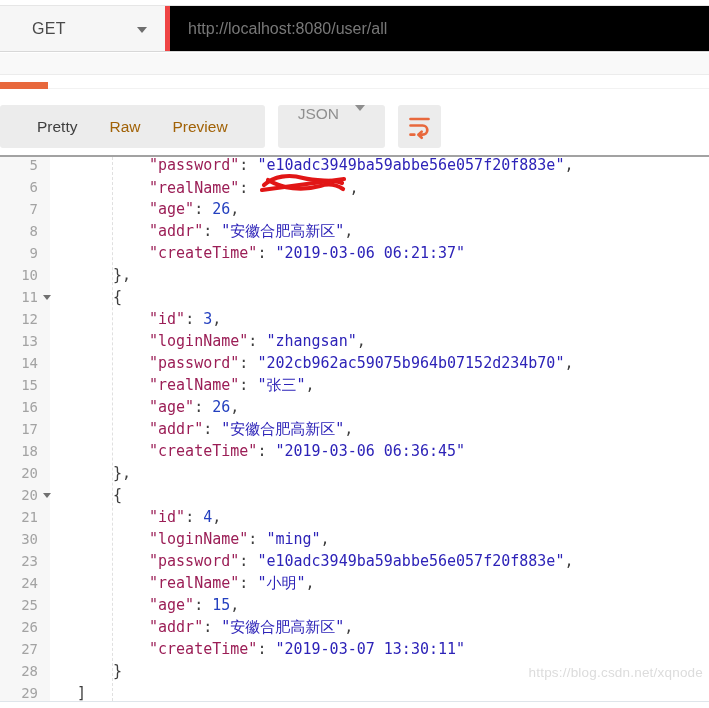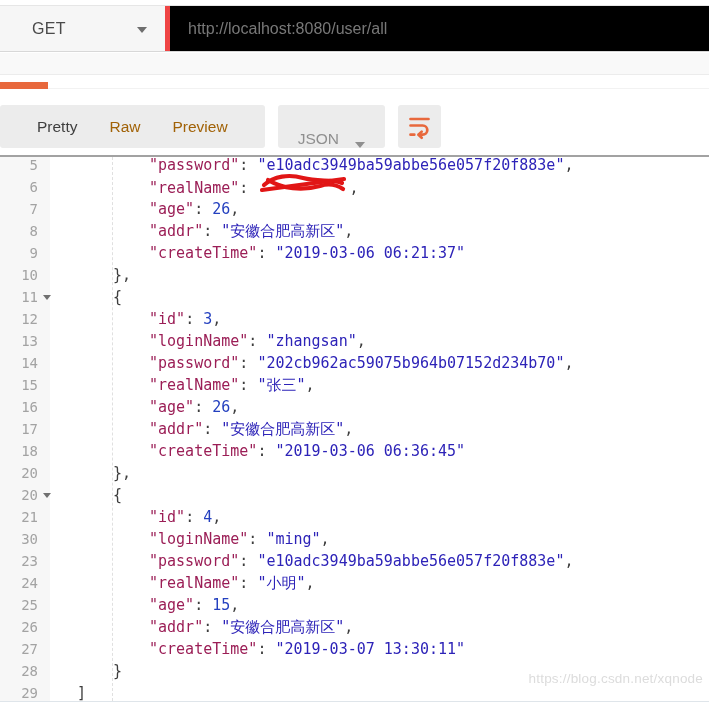--- a/index.html
+++ b/index.html
@@ -45,21 +45,21 @@
   }
   .view-group{
     display:flex;align-items:center;background:#ececec;border-radius:3px;
     padding:0 21px;height:43px;box-sizing:border-box;
   }
   .view-tab{
     padding:0 16px;font-size:15.5px;color:#a16207;cursor:pointer;white-space:nowrap;
   }
   .view-tab.active{color:#3f3f3f;}
   .lang-select{
-    display:flex;align-items:flex-end;background:#ececec;border-radius:3px;
+    display:flex;align-items:flex-start;background:#ececec;border-radius:3px;
     height:43px;box-sizing:border-box;padding:0 20px;cursor:pointer;
   }
   .lang-select .lang-label{font-size:15.5px;color:#8f8f8f;margin-right:16px;}
   .lang-select .caret-down{border-top-color:#8f8f8f;}
   .icon-btn{
     width:43px;height:43px;background:#ececec;border-radius:3px;
     display:flex;align-items:center;justify-content:center;cursor:pointer;
   }
   
   .code-panel{
@@ -85,21 +85,21 @@
     border-left:4px solid transparent;border-right:4px solid transparent;
     border-top:5px solid #707070;cursor:pointer;
   }
   .line-text{flex:1;color:var(--c-punct);}
   .tk-k{color:var(--c-key);}
   .tk-s{color:var(--c-str);}
   .tk-n{color:var(--c-num);}
   .tk-p{color:var(--c-punct);}
   .scribble{display:inline-block;vertical-align:middle;margin:-4px 2px 0 2px;}
   .watermark{
-    position:absolute;right:6px;bottom:15px;font-size:13.5px;color:#dcdcdc;
+    position:absolute;right:6px;bottom:21px;font-size:13.5px;color:#dcdcdc;
     font-family:"Liberation Sans",sans-serif;letter-spacing:.2px;
   }
 </style>
 </head>
 <body>
 
 <div class="url-bar">
   <div class="method-select">
     <span class="method-label">GET</span>
     <span class="caret-down"></span>

